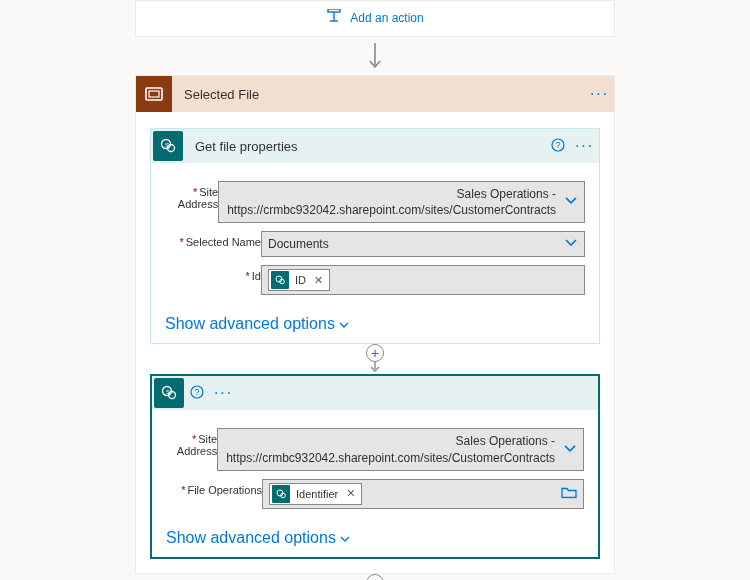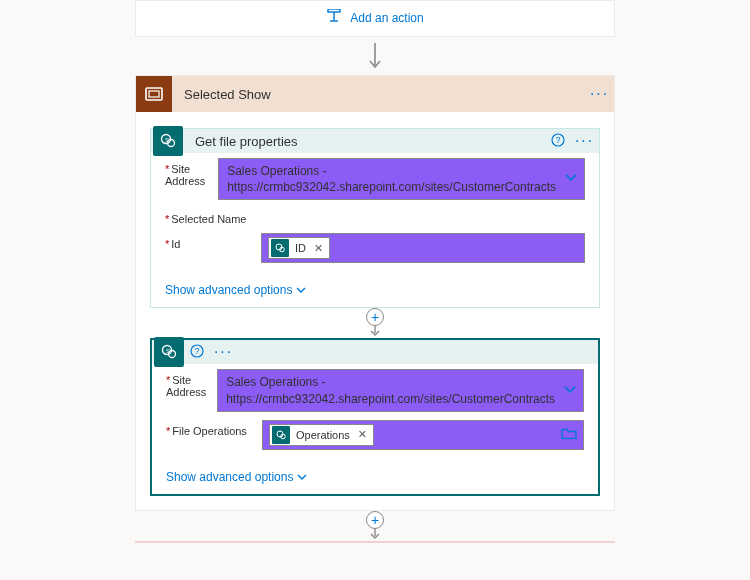--- a/index.html
+++ b/index.html
@@ -77,21 +77,21 @@
     width: 100%;
     border: 1px solid #c6e7e7;
     background: #fff;
   }
   .action.selected {
     border: 2px solid #036c70;
   }
   .action-header {
     display: flex;
     align-items: center;
-    height: 24px;
+    height: 34px;
     background: #e6f2f2;
   }
   .sp-icon {
     width: 30px;
     height: 30px;
     margin: 2px;
     background: #036c70;
     border-radius: 2px;
     display: flex;
     align-items: center;
@@ -99,38 +99,39 @@
     color: #fff;
   }
   .action-title { padding-left: 10px; flex: 1; font-size: 13px; }
   .help-icon {
     width: 22px;
     color: #0078d4;
     text-align: center;
     cursor: pointer;
   }
   .action-body {
-    padding: 5px 14px 6px 14px;
+    padding: 18px 14px 6px 14px;
+    text-align: right;
   }
   .form-row {
     display: flex;
     align-items: flex-start;
     margin-bottom: 8px;
   }
   .form-label {
     width: 96px;
     padding-top: 5px;
     font-size: 11px;
     color: #323130;
   }
   .form-label .req { color: #a80000; margin-right: 2px; }
   .form-field {
     flex: 1;
     border: 1px solid #8a8886;
-    background: #8b5cf6;
+    background: #e5e5e5;
     min-height: 26px;
     display: flex;
     align-items: center;
     padding: 3px 6px;
     position: relative;
     font-size: 12px;
   }
   .form-field.multi { flex-direction: column; align-items: stretch; padding: 4px 28px 4px 8px; line-height: 1.35; }
   .chevron {
     position: absolute;
@@ -157,21 +158,21 @@
   }
   .token-icon {
     width: 18px; height: 18px;
     background: #036c70;
     display: flex; align-items: center; justify-content: center;
     color: #fff; border-radius: 1px;
   }
   .token .x { color: #605e5c; cursor: pointer; font-size: 11px; margin-left: 2px;}
   .adv-link {
     color: #0078d4;
-    font-size: 12px;
+    font-size: 16px;
     padding: 6px 14px 10px 14px;
     display: flex;
     align-items: flex-end;
     gap: 3px;
     cursor: pointer;
   }
   .mini-connector {
     display: flex;
     flex-direction: column;
     align-items: center;
@@ -223,21 +224,21 @@
 </div>
 
 <div class="card">
   <div class="scope-header">
     <div class="scope-icon">
       <svg width="18" height="14" viewBox="0 0 18 14">
           <rect x="1" y="1" width="16" height="12" rx="1" fill="none" stroke="#fff" stroke-width="1.6"></rect>
           <rect x="4" y="4" width="10" height="6" fill="none" stroke="#fff" stroke-width="1.2"></rect>
         </svg>
     </div>
-    <div class="scope-title">Selected Show</div>
+    <div class="scope-title">Selected File</div>
     <div class="ellipsis">···</div>
   </div>
 
   <div class="scope-body">
 
     <div class="action">
       <div class="action-header">
         <div class="sp-icon">
           <svg width="16" height="16" viewBox="0 0 16 16">
               <circle cx="6" cy="6" r="4.5" fill="none" stroke="#fff" stroke-width="1.3"></circle>
@@ -262,20 +263,28 @@
             <span>https://crmbc932042.sharepoint.com/sites/CustomerContracts</span>
             <span class="chevron">
               <svg width="14" height="10" viewBox="0 0 14 10">
                   <polyline points="2,2 7,7 12,2" fill="none" stroke="#0078d4" stroke-width="1.6"></polyline>
                 </svg>
             </span>
           </div>
         </div>
         <div class="form-row">
           <div class="form-label"><span class="req">*</span><span>Selected Name</span></div>
+          <div class="form-field">
+            <span>Documents</span>
+            <span class="chevron">
+              <svg width="14" height="10" viewBox="0 0 14 10">
+                  <polyline points="2,2 7,7 12,2" fill="none" stroke="#0078d4" stroke-width="1.6"></polyline>
+                </svg>
+            </span>
+          </div>
         </div>
         <div class="form-row">
           <div class="form-label"><span class="req">*</span><span>Id</span></div>
           <div class="form-field">
             <span class="token">
               <span class="token-icon">
                   <svg width="10" height="10" viewBox="0 0 10 10">
                     <circle cx="4" cy="4" r="3" fill="none" stroke="#fff" stroke-width="1"></circle>
                     <circle cx="7" cy="6.5" r="2.3" fill="none" stroke="#fff" stroke-width="1"></circle>
                   </svg>
@@ -335,21 +344,21 @@
         <div class="form-row">
           <div class="form-label"><span class="req">*</span><span>File Operations</span></div>
           <div class="form-field">
             <span class="token">
               <span class="token-icon">
                   <svg width="10" height="10" viewBox="0 0 10 10">
                     <circle cx="4" cy="4" r="3" fill="none" stroke="#fff" stroke-width="1"></circle>
                     <circle cx="7" cy="6.5" r="2.3" fill="none" stroke="#fff" stroke-width="1"></circle>
                   </svg>
                 </span>
-              <span>Operations</span>
+              <span>Identifier</span>
               <span class="x">✕</span>
             </span>
             <span class="folder-right">
               <svg width="16" height="12" viewBox="0 0 16 12">
                   <path d="M1 2h5l1.5 2H15v7H1z" fill="none" stroke="#0078d4" stroke-width="1.3"></path>
                 </svg>
             </span>
           </div>
         </div>
       </div>

